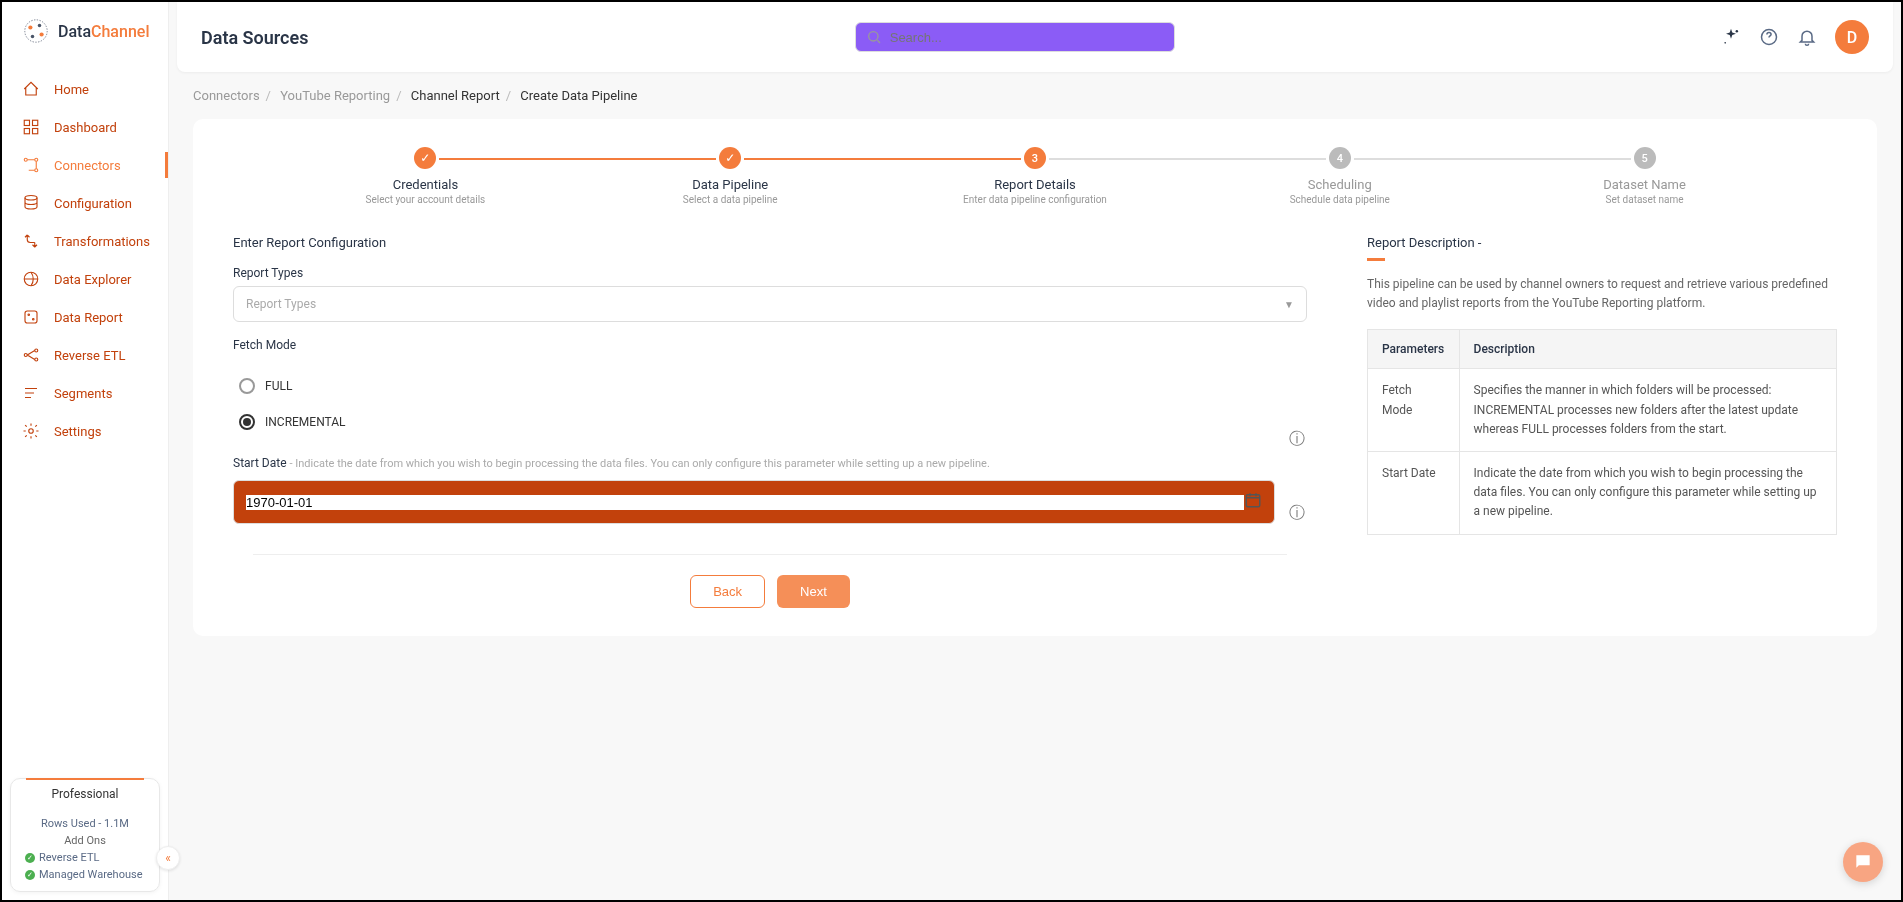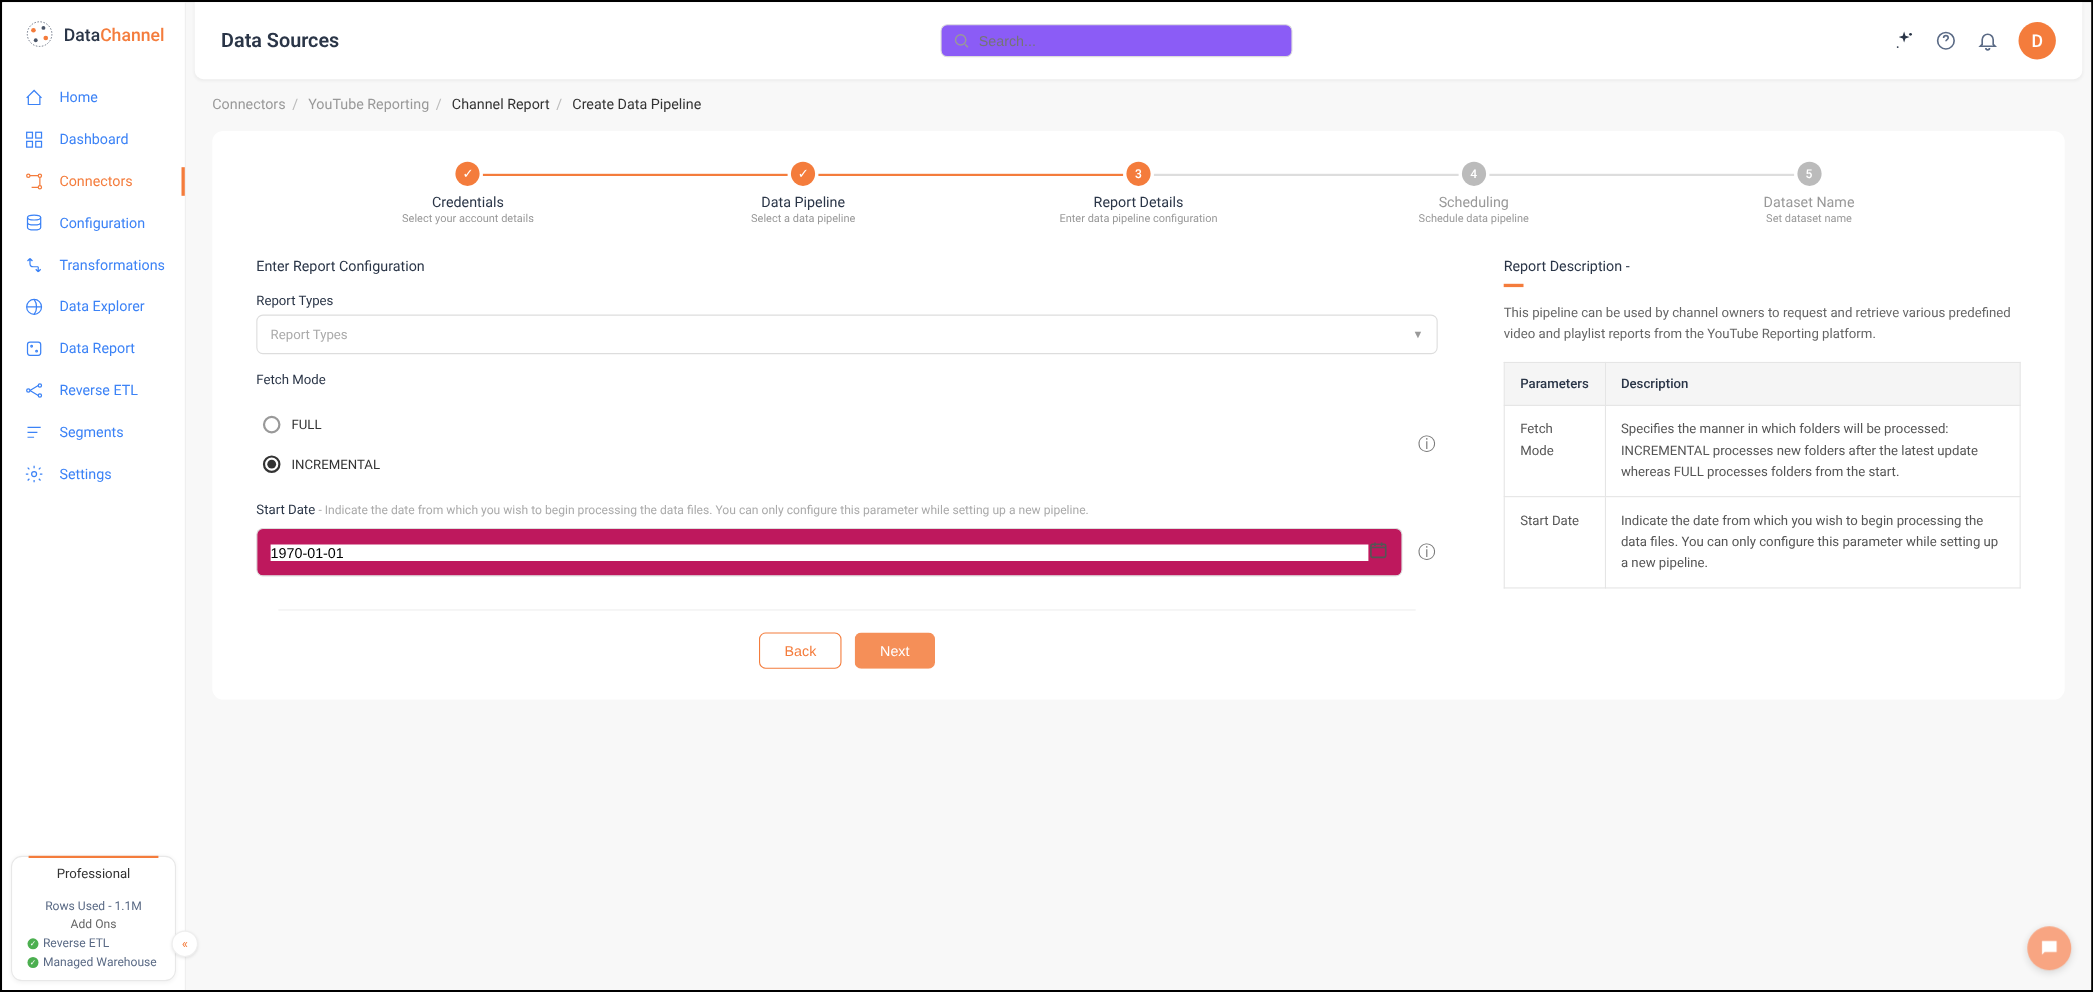--- a/index.html
+++ b/index.html
@@ -7,21 +7,21 @@
 .app { display: flex; height: 100vh; border: 2px solid #000; }
 
 
 .sidebar { width: 167px; background: #fff; display: flex; flex-direction: column; position: relative; border-right: 1px solid #eee; }
 .logo { display: flex; align-items: center; padding: 15px 10px 10px 20px; gap: 8px; text-align: center; }
 .logo-icon { width: 28px; height: 28px; }
 .logo-text { font-size: 16px; font-weight: 500; }
 .logo-text .orange { color: #f47c3c; }
 .logo-text .dark { color: #2a3547; }
 .nav { list-style: none; padding-top: 15px; flex: 1; }
-.nav-item { display: flex; align-items: center; gap: 14px; padding: 10px 20px; color: #3b82f6; font-size: 13px; cursor: pointer; position: relative; }
+.nav-item { display: flex; align-items: center; gap: 14px; padding: 10px 20px; color: #c2410c; font-size: 13px; cursor: pointer; position: relative; }
 .nav-item.active { color: #f47c3c; }
 .nav-item.active::after { content: ""; position: absolute; right: 0; top: 6px; bottom: 6px; width: 3px; background: #f47c3c; }
 .nav-icon { width: 18px; height: 18px; display: flex; align-items: center; justify-content: center; }
 .nav-icon svg { width: 18px; height: 18px; stroke: currentColor; fill: none; stroke-width: 1.5; }
 .nav-item.active .nav-icon svg { stroke: #f47c3c; }
 
 .plan-card { margin: 8px; border: 1px solid #e8e8e8; border-radius: 10px; padding: 8px 10px 10px; font-size: 11px; color: #5a6a85; box-shadow: 0 1px 4px rgba(0,0,0,0.05); position: relative; }
 .plan-card::before { content:""; position:absolute; top:-1px; left:10%; right:10%; height:2px; background:#f47c3c; }
 .plan-title { text-align: center; font-size: 12px; color: #333; margin-bottom: 16px; }
 .plan-row { text-align: center; margin: 4px 0; font-size: 11px; }
@@ -75,24 +75,24 @@
 .field-label:first-of-type { margin-top:6px;}
 .help-text { color:#aaa; font-size:11px; font-weight:400; }
 .select-box { border:1px solid #ddd; border-radius:6px; padding:10px 12px; display:flex; justify-content:space-between; align-items:center; color:#aaa; font-size:12px; cursor:pointer; background:#fff;}
 .select-box .arrow { font-size:10px; color:#999; }
 .radio-group { padding:10px 0; }
 .radio { display:flex; align-items:center; gap:10px; padding:10px 6px; cursor:pointer;}
 .radio .r { width:16px; height:16px; border:2px solid #999; border-radius:50%; display:flex; align-items:center; justify-content:center;}
 .radio.selected .r { border-color:#333;}
 .radio.selected .r::after { content:""; width:8px; height:8px; border-radius:50%; background:#333;}
 .radio span { font-size:12px; color:#333;}
-.field-row { display:flex; align-items:center; gap:12px;}
+.field-row { display:flex; align-items:flex-end; gap:12px;}
 .field-row .input-wrap { flex:1; }
 .info-dot { color:#777; font-size:16px; cursor:pointer; display:flex; width:20px; justify-content:center;}
-.text-input { width:100%; border:1px solid #ddd; border-radius:6px; padding:10px 12px; font-size:13px; color:#333; display:flex; align-items:center; justify-content:space-between; background:#be185d;}
+.text-input { width:100%; border:1px solid #ddd; border-radius:6px; padding:10px 12px; font-size:13px; color:#333; display:flex; align-items:center; justify-content:space-between; background:#c2410c;}
 .text-input input { border:none; outline:none; flex:1; font-size:13px; }
 .cal-ico { color:#666; font-size:16px; }
 
 .divider { border:none; border-top:1px solid #eee; margin:30px 20px 20px;}
 .btn-row { display:flex; justify-content:center; gap:12px; }
 .btn { padding:8px 22px; border-radius:6px; font-size:13px; cursor:pointer; border:1px solid transparent;}
 .btn.back { background:#fff; border:1px solid #f47c3c; color:#f47c3c;}
 .btn.next { background:#f47c3c; color:#fff; opacity:0.85;}
 
 

